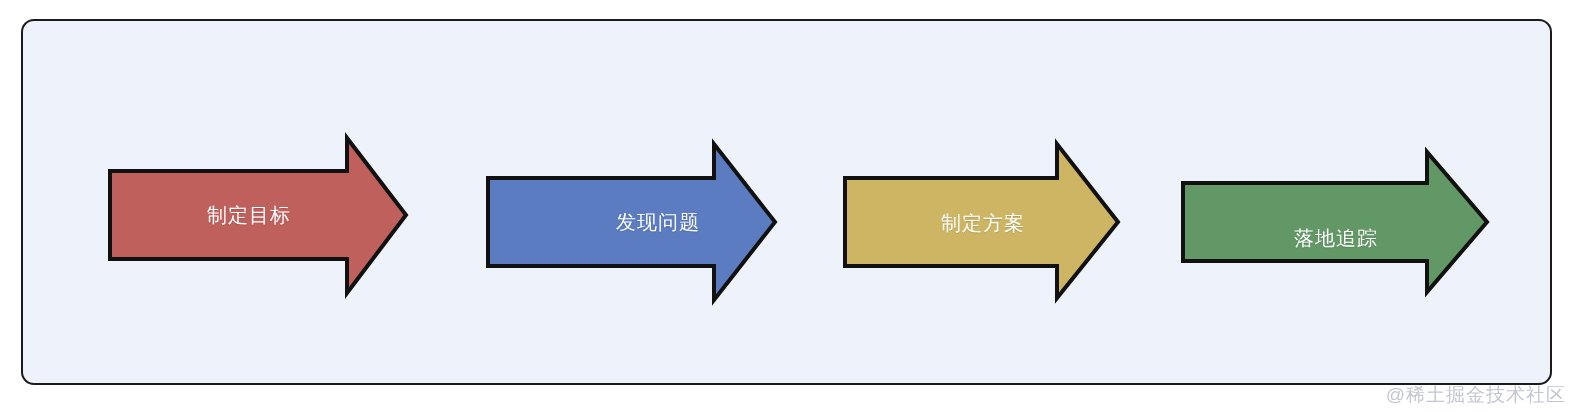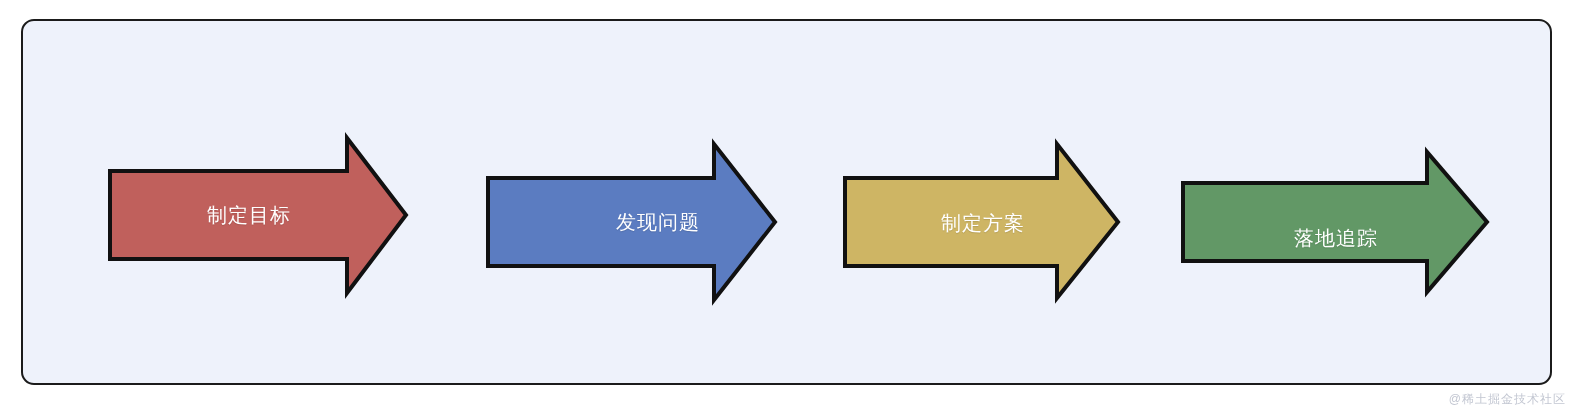--- a/index.html
+++ b/index.html
@@ -59,21 +59,21 @@
     white-space: nowrap;
     transform: translate(-50%, -50%);
     text-shadow: 0 1px 1px rgba(0,0,0,0.12);
     font-family: "Liberation Sans", "DejaVu Sans", sans-serif;
   }
 
   .watermark {
     position: absolute;
     right: 12px;
     bottom: 4px;
-    font-size: 12px;
+    font-size: 19px;
     color: #c3c7d2;
     letter-spacing: 1px;
     white-space: nowrap;
     font-family: "Liberation Sans", "DejaVu Sans", sans-serif;
   }
 </style>
 </head>
 <body>
 
 <div id="canvas">

